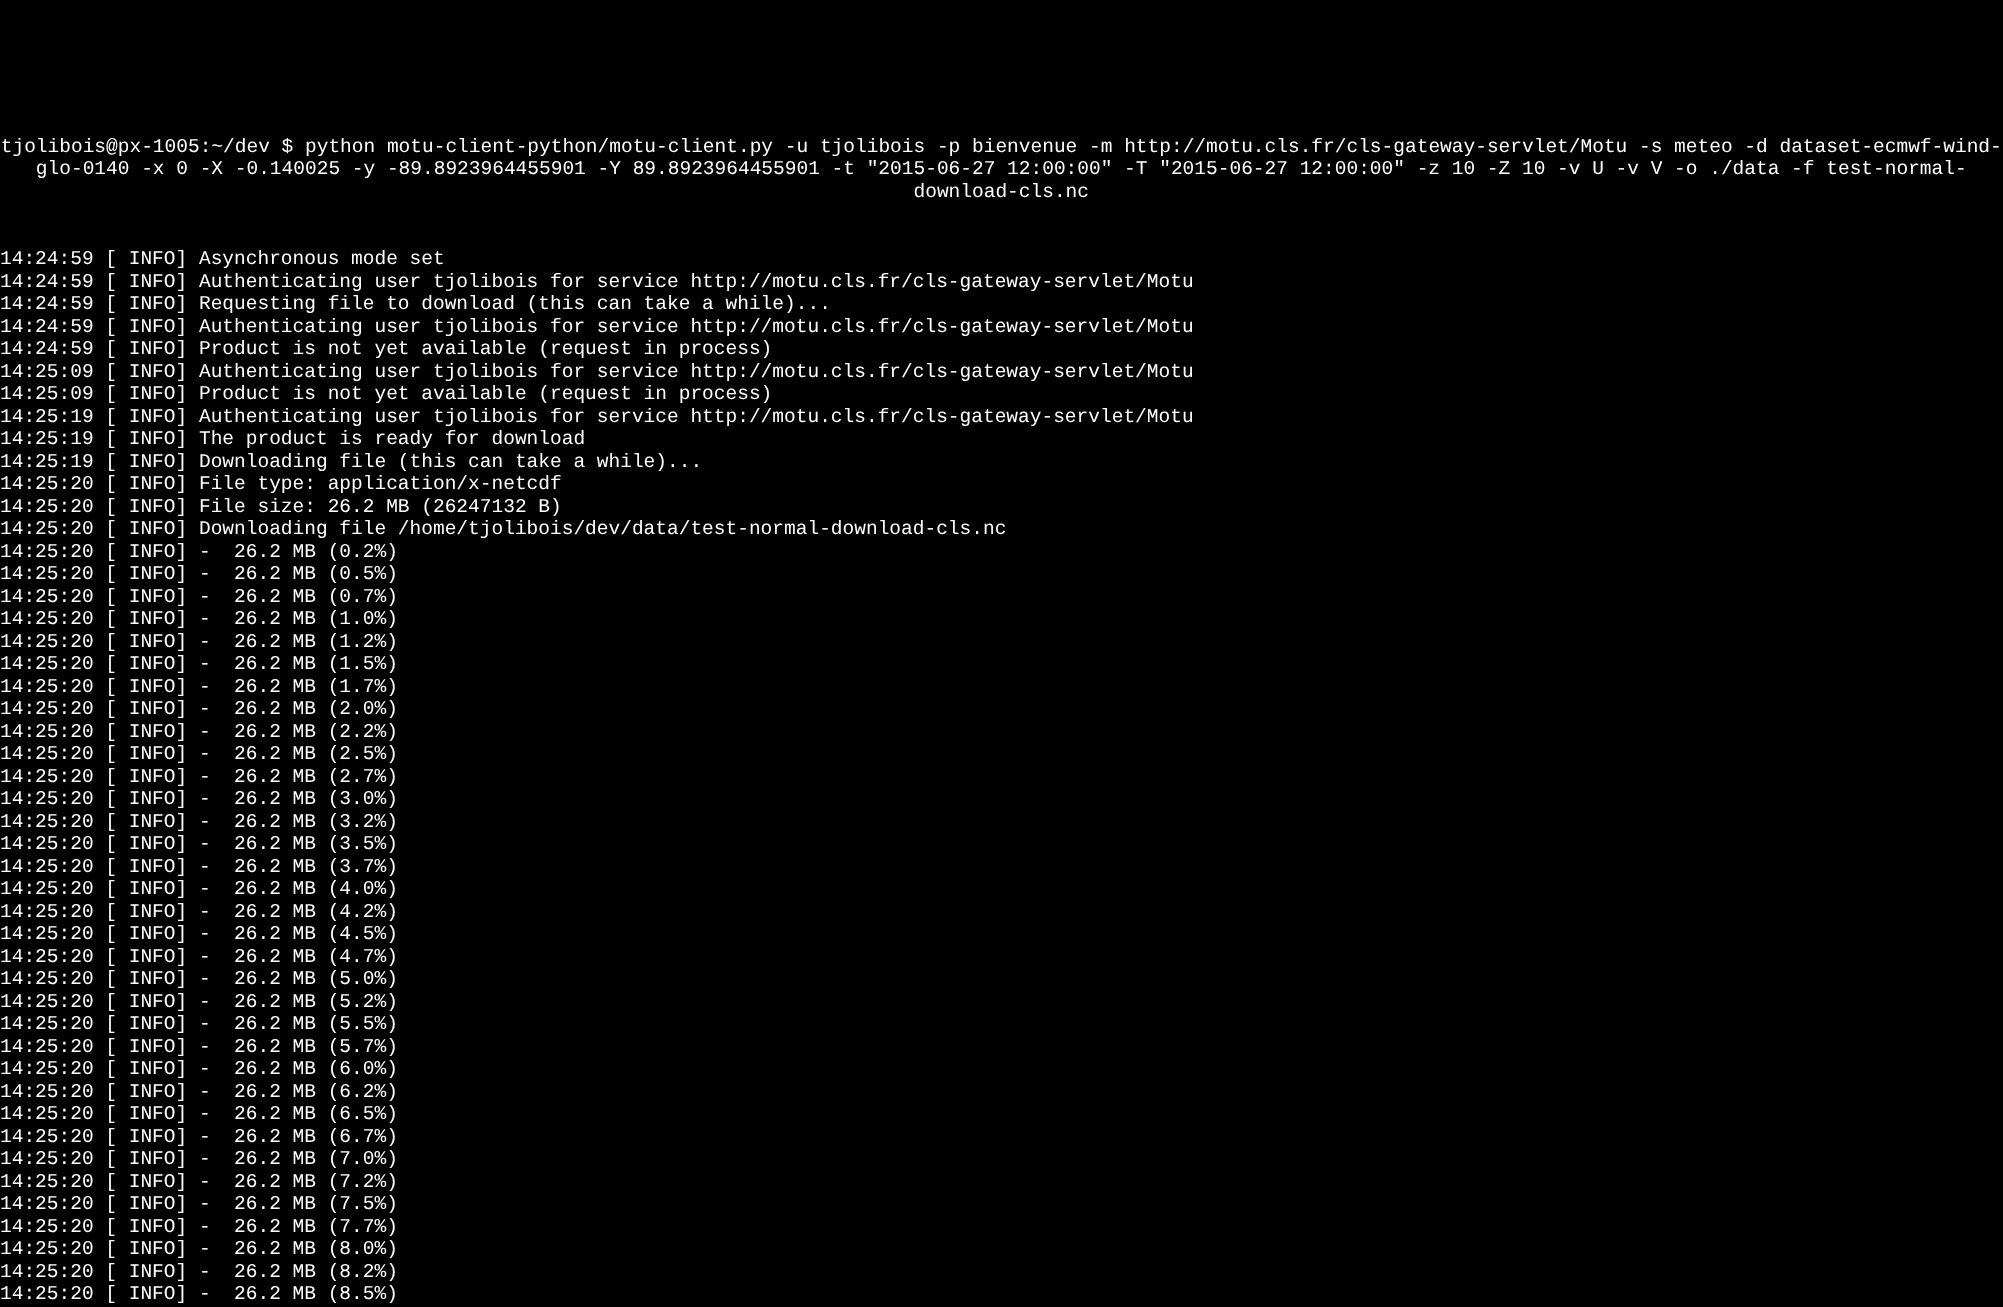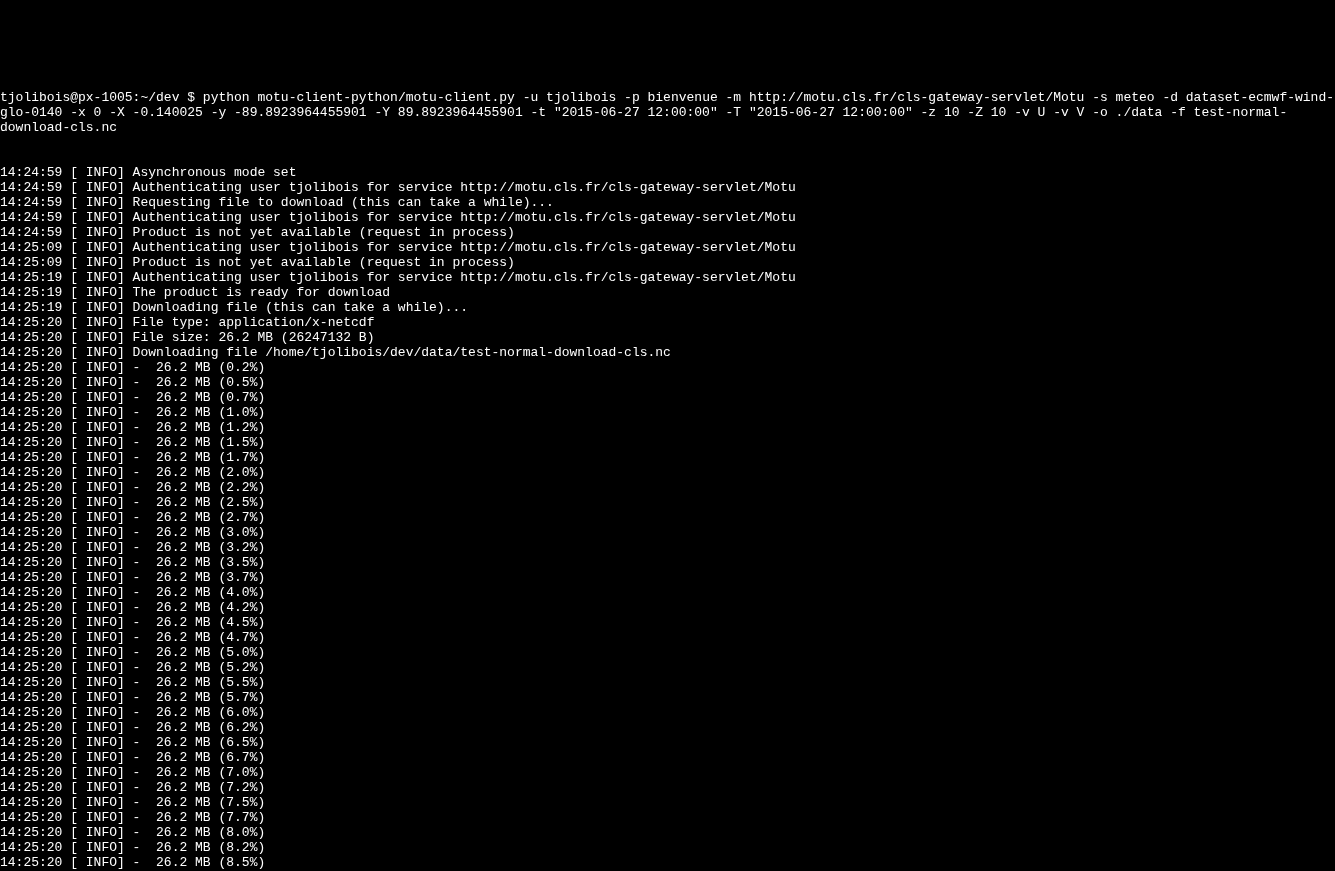--- a/index.html
+++ b/index.html
@@ -12,21 +12,21 @@
       white-space: pre;
       overflow-x: hidden;
       padding: 0;
     }
     .terminal {
       width: 1335px;
       min-height: 871px;
       padding: 0;
     }
     .line { display: block; }
-    .cmd-wrap { word-wrap: break-word; white-space: pre-wrap; }
+    .cmd-wrap { word-wrap: break-word; white-space: pre-wrap; text-align: center; }
   </style>
 </head>
 <body>
 
 
 
 <div class="terminal">
   <span class="line cmd-wrap"><span>tjolibois@px-1005:~/dev $ </span><span>python motu-client-python/motu-client.py -u tjolibois -p bienvenue -m http://motu.cls.fr/cls-gateway-servlet/Motu -s meteo -d dataset-ecmwf-wind-glo-0140 -x 0 -X -0.140025 -y -89.8923964455901 -Y 89.8923964455901 -t "2015-06-27 12:00:00" -T "2015-06-27 12:00:00" -z 10 -Z 10 -v U -v V -o ./data -f test-normal-download-cls.nc</span></span>
   <div id="log-lines">14:24:59 [ INFO] Asynchronous mode set
 14:24:59 [ INFO] Authenticating user tjolibois for service http://motu.cls.fr/cls-gateway-servlet/Motu

